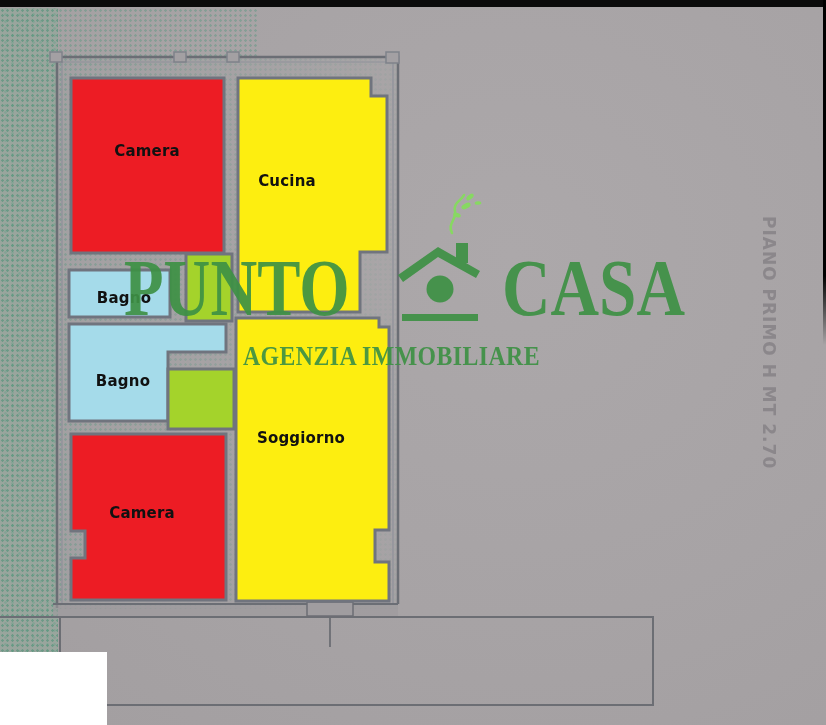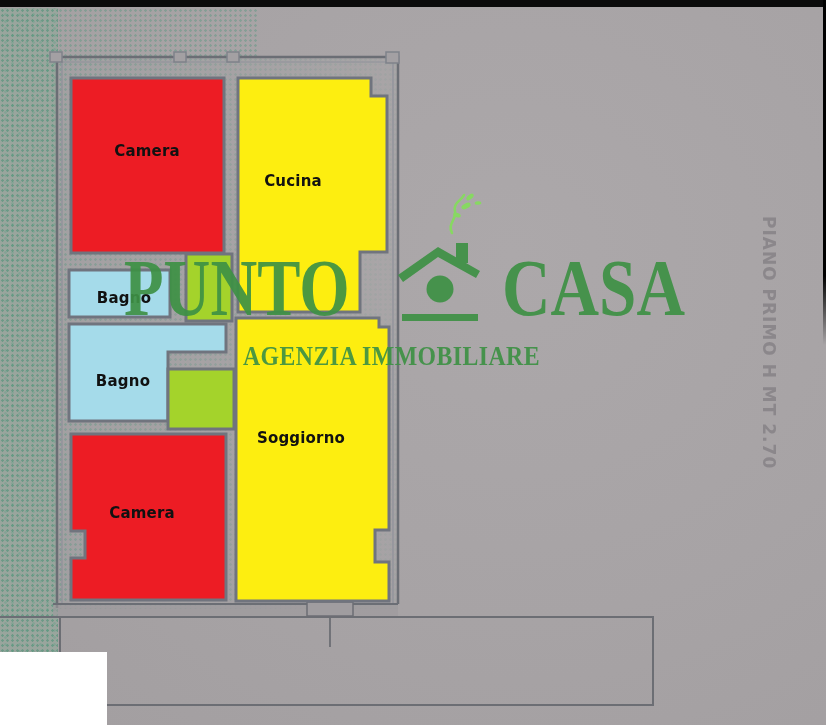--- a/index.html
+++ b/index.html
@@ -102,21 +102,21 @@
       <rect x="186" y="254" width="46" height="67" fill="var(--room_lime)"></rect>
       <rect x="69" y="270" width="101" height="47" fill="var(--room_blue)"></rect>
       <path d="M69,324 L226,324 L226,352 L168,352 L168,421 L69,421 Z" fill="var(--room_blue)"></path>
       <rect x="168" y="369" width="66" height="60" fill="var(--room_lime)"></rect>
       <path d="M236,318 L379,318 L379,327 L389,327 L389,530 L375,530 L375,562 L389,562 L389,601 L236,601 Z" fill="var(--room_yellow)"></path>
       <path d="M71,434 L226,434 L226,600 L71,600 L71,558 L85,558 L85,531 L71,531 Z" fill="var(--room_red)"></path>
     </g>
   </svg>
 
   <div class="room-label" style="left:147px;top:151px">Camera</div>
-  <div class="room-label" style="left:293px;top:181px">Cucina</div>
+  <div class="room-label" style="left:287px;top:181px">Cucina</div>
   <div class="room-label" style="left:124px;top:298px">Bagno</div>
   <div class="room-label" style="left:123px;top:381px">Bagno</div>
   <div class="room-label" style="left:142px;top:513px">Camera</div>
   <div class="room-label" style="left:301px;top:438px">Soggiorno</div>
 
   <div>
     <div class="brand punto">PUNTO</div>
     <svg class="house-icon-svg" width="92" height="140" viewBox="396 188 92 140" xmlns="http://www.w3.org/2000/svg">
       <path d="M452,233 C447,224 457,219 455,211 C453,203 461,201 464,195" fill="none" stroke="var(--smoke_green)" stroke-width="2.6" stroke-linecap="round"></path>
       <g fill="var(--smoke_green)">

